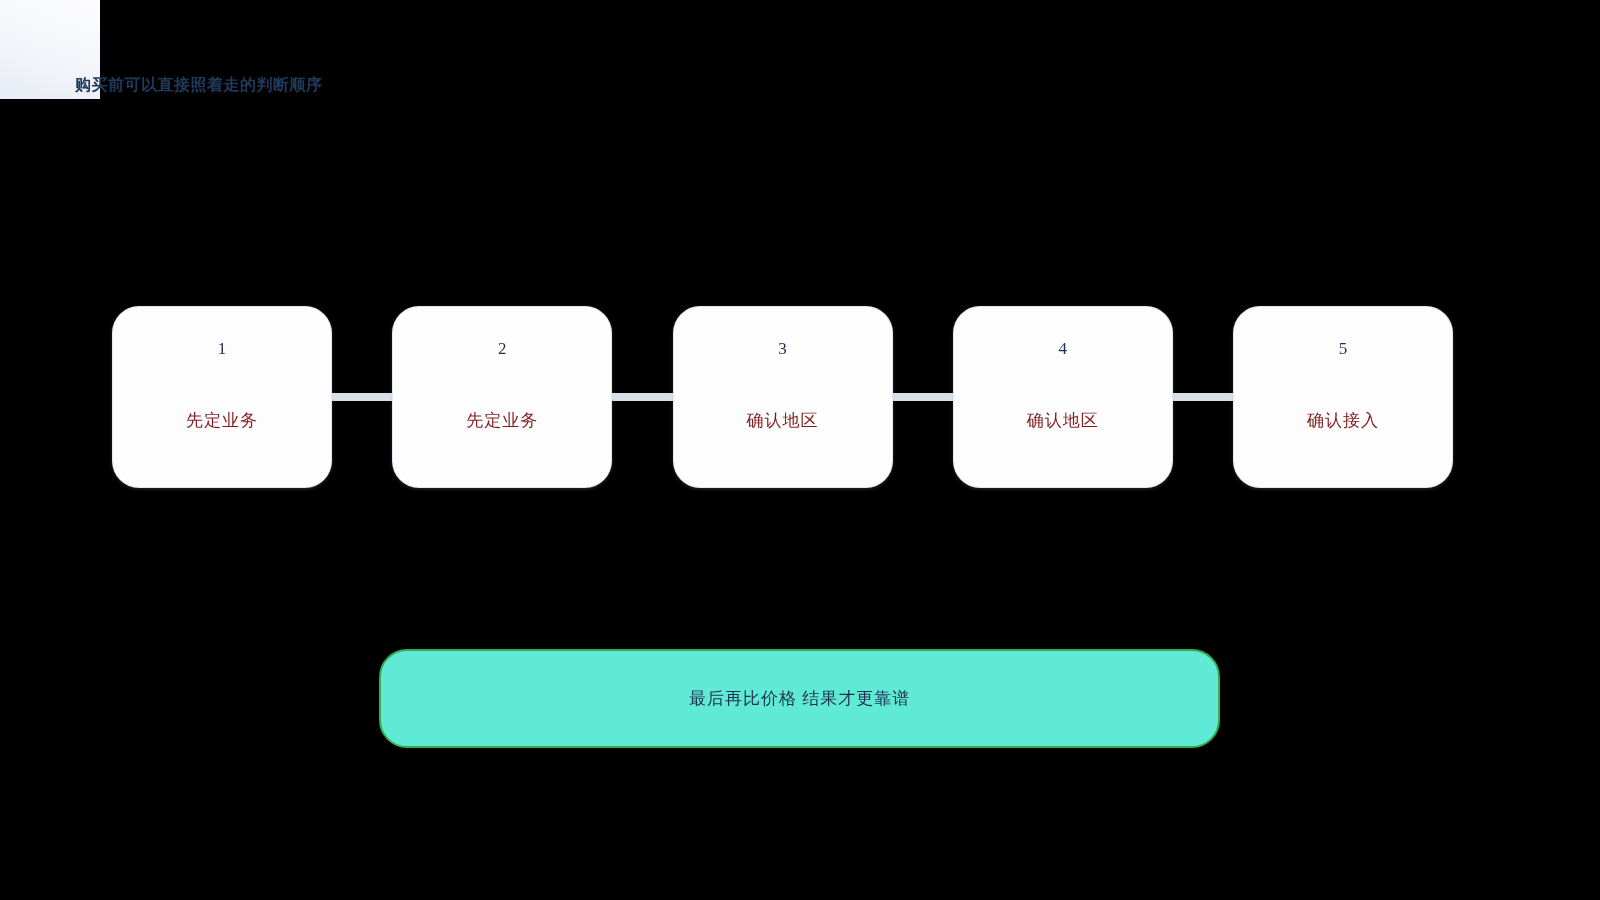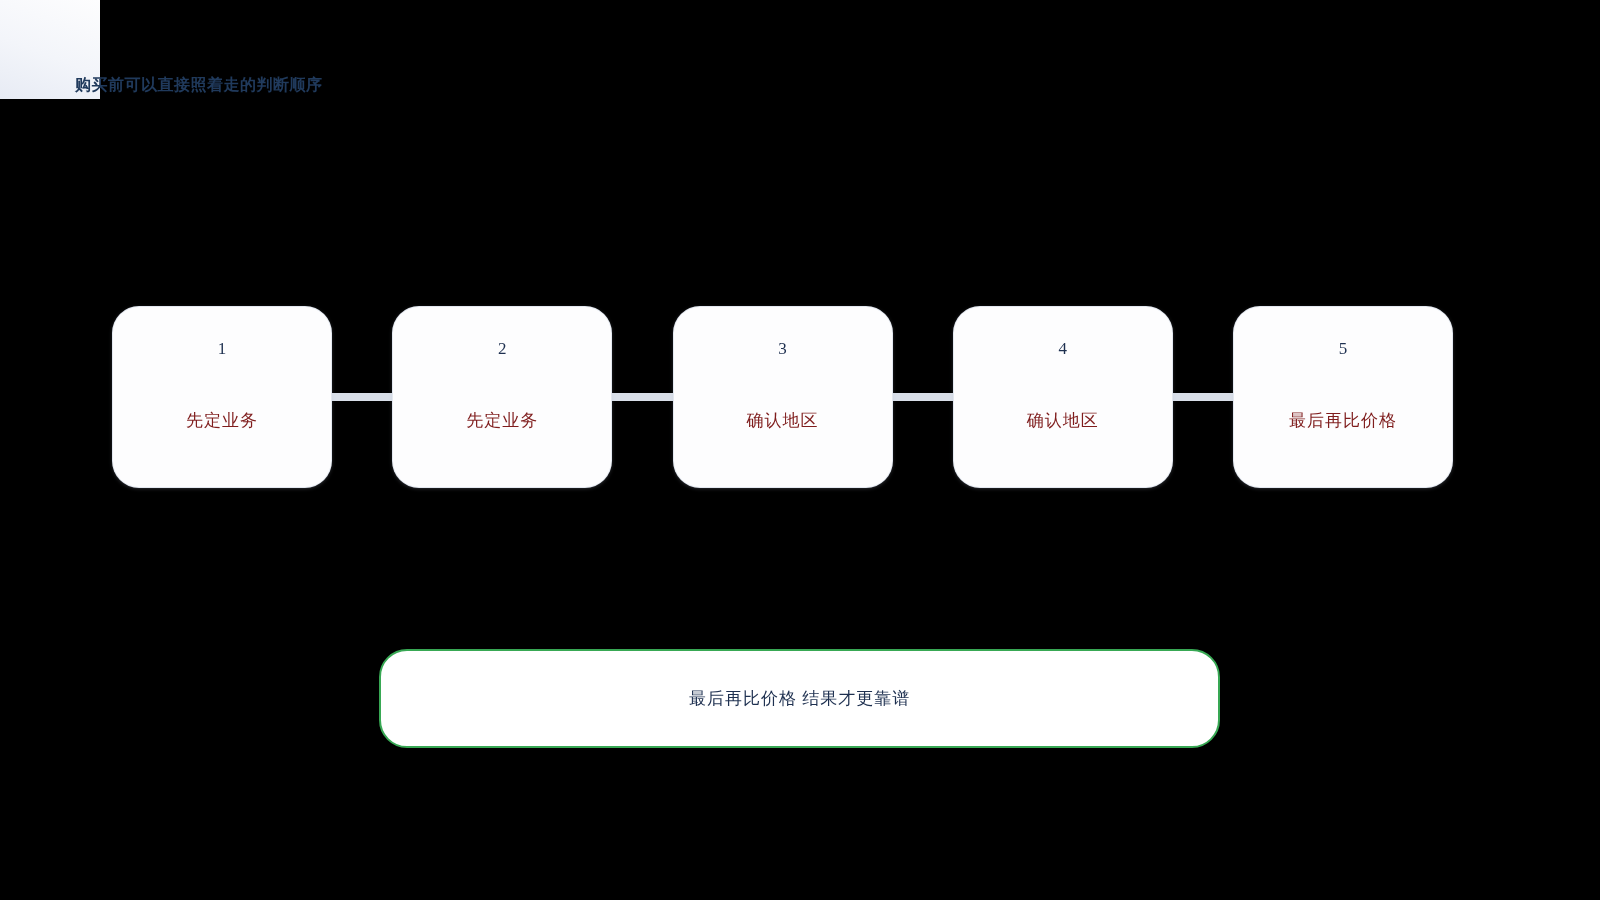--- a/index.html
+++ b/index.html
@@ -84,21 +84,21 @@
     background: #d9dfe9;
   }
 
   
   .result-box {
     position: absolute;
     left: 379px;
     top: 649px;
     width: 837px;
     height: 95px;
-    background: #ffffff;
+    background: #5eead4;
     border: 2px solid #38a854;
     border-radius: 28px;
     display: flex;
     align-items: center;
     justify-content: center;
   }
   .result-label {
     font-size: 17px;
     color: #1e3050;
     letter-spacing: 1px;
@@ -137,20 +137,20 @@
 
   <div class="step-box">
     <div class="step-number">4</div>
     <div class="step-label">确认地区</div>
   </div>
 
   <div class="connector"></div>
 
   <div class="step-box">
     <div class="step-number">5</div>
-    <div class="step-label">最后再比价格</div>
+    <div class="step-label">确认接入</div>
   </div>
 
 </div>
 
 <div class="result-box">
   <div class="result-label">最后再比价格 结果才更靠谱</div>
 </div>
 
 </body></html>

